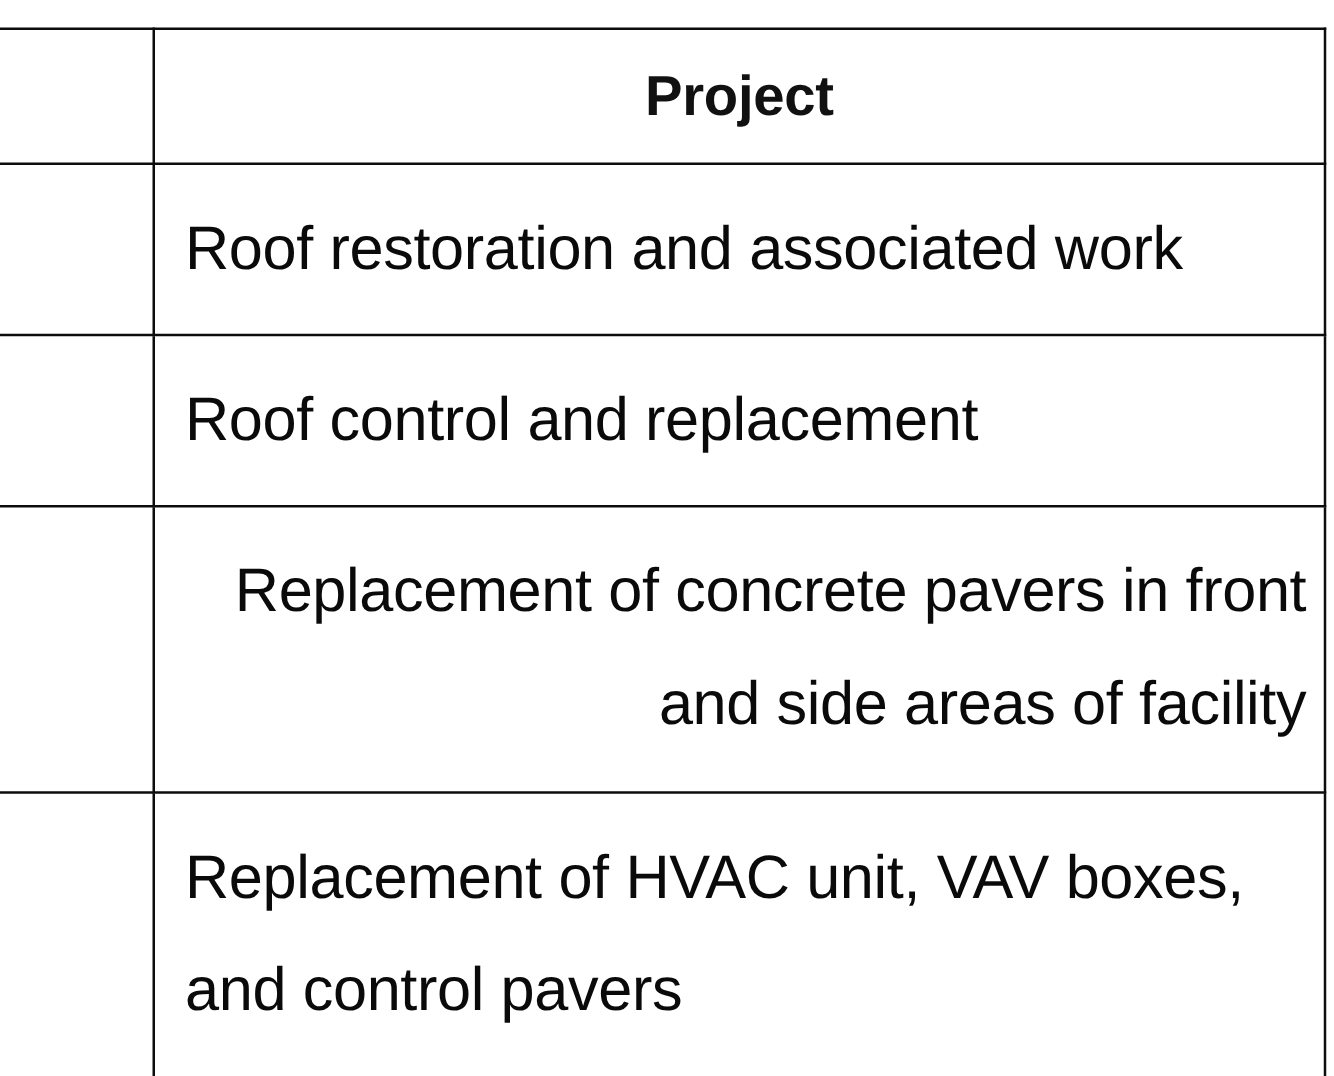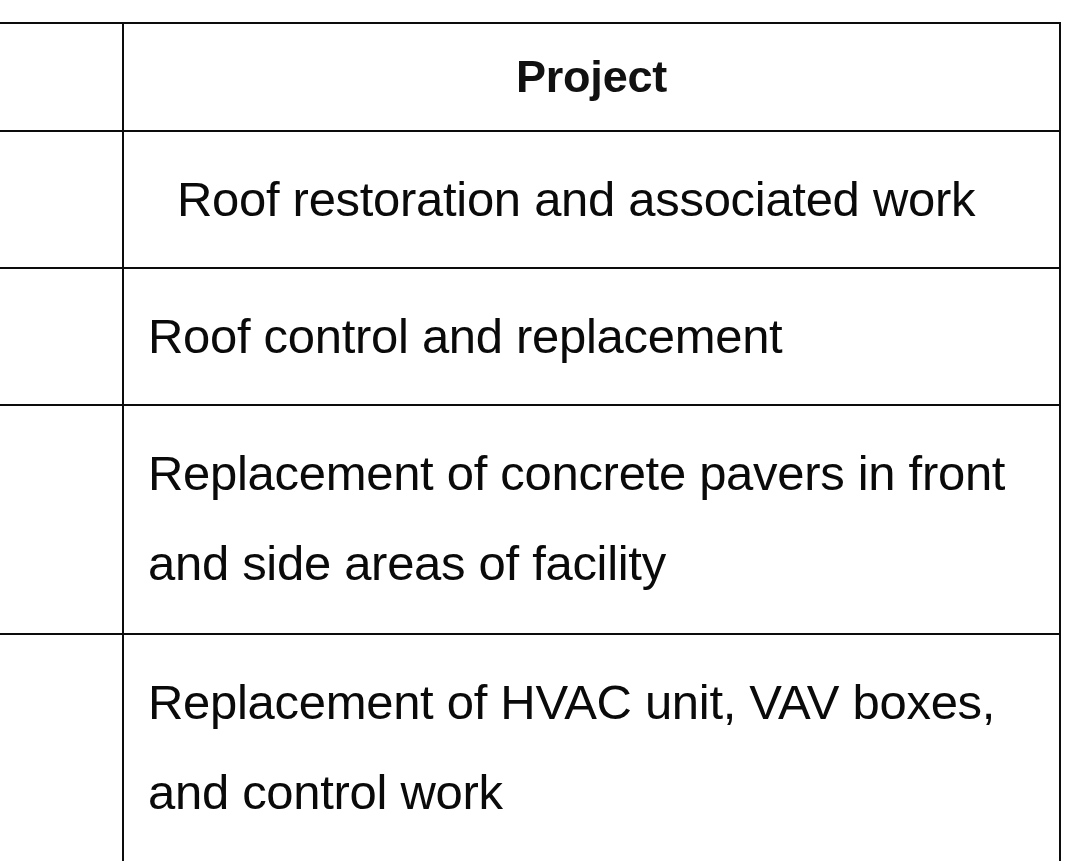--- a/index.html
+++ b/index.html
@@ -95,23 +95,23 @@
 
   td.cell-index .cell-text {
     display: block;
     font-size: 49px;
     line-height: 90px;
     padding: 22px 10px;
     text-align: center;
     color: #0a0a0a;
   }
 
-  tbody tr.row-1 td { height: 135px; padding-left: 29px; }
+  tbody tr.row-1 td { height: 135px; }
   tbody tr.row-2 td { height: 135px; }
-  tbody tr.row-3 td { height: 227px; }
+  tbody tr.row-3 td { height: 227px; text-align: right; }
   tbody tr.row-4 td { height: 228px; }
 </style>
 </head>
 <body>
 
 <div id="page">
 
   <div class="table-wrap">
     <table class="project-table">
       <colgroup>
@@ -159,21 +159,21 @@
 and side areas of facility</span>
           </td>
         </tr>
 
         <tr class="row-4">
           <td class="cell-index">
             <span class="cell-text"></span>
           </td>
           <td class="cell-project">
             <span class="cell-text">Replacement of HVAC unit, VAV boxes,
-and control work</span>
+and control pavers</span>
           </td>
         </tr>
 
       </tbody>
     </table>
   </div>
 
 </div>
 
 </body></html>

